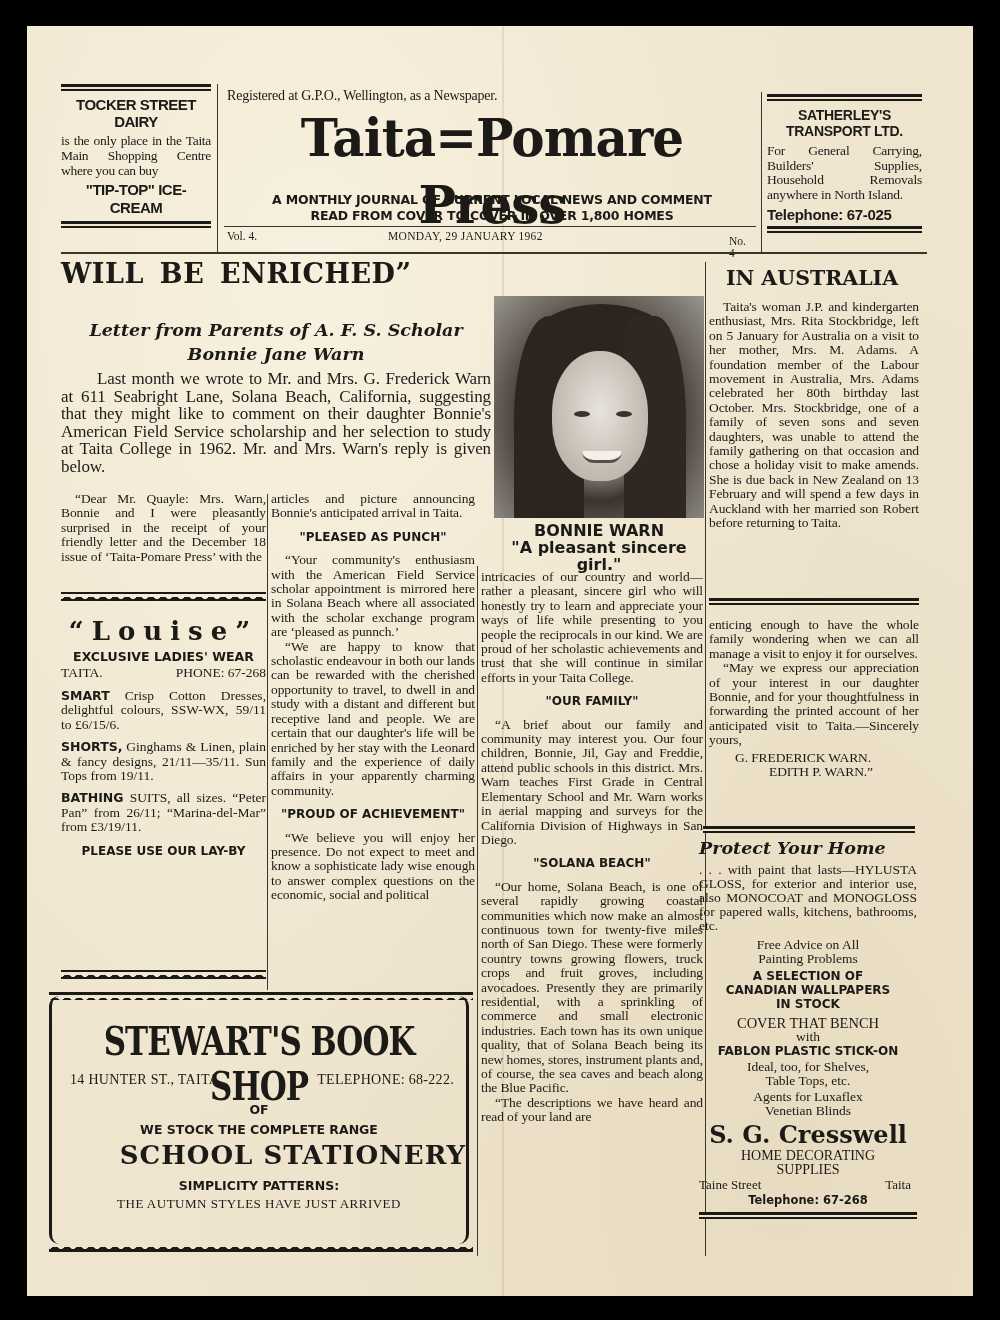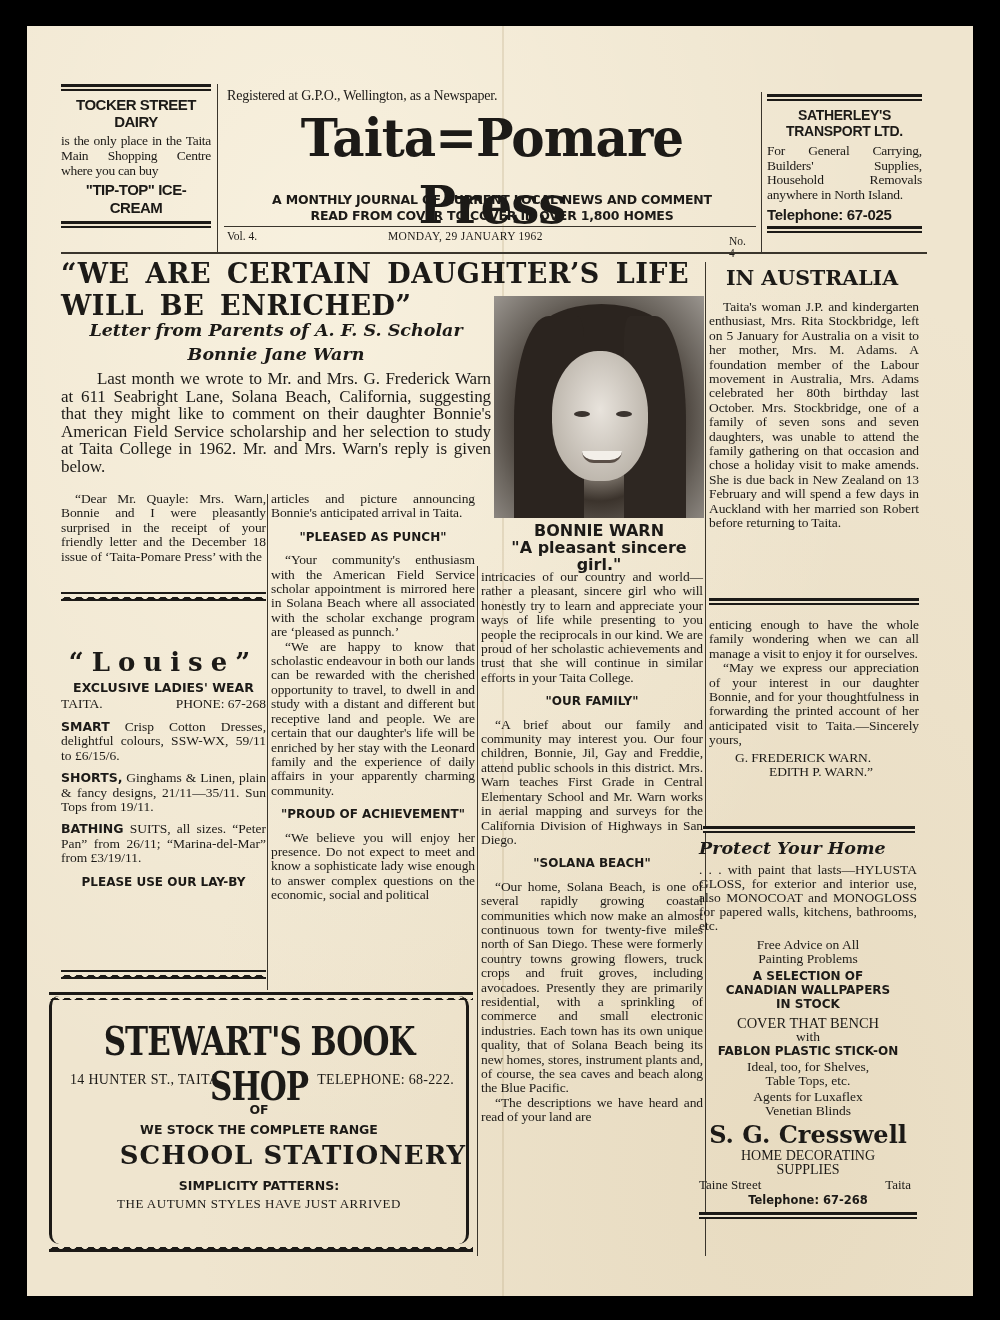--- a/index.html
+++ b/index.html
@@ -49,21 +49,21 @@
   .photo .face { position: absolute; left: 58px; top: 55px; width: 96px; height: 130px; border-radius: 48% 48% 45% 45%; background: radial-gradient(ellipse at 50% 45%, #e8e3dc, #b9b2a8 80%); }
   .photo .hairL { position: absolute; left: 20px; top: 20px; width: 70px; height: 210px; border-radius: 50% 10% 0 0; background: #2b241f; }
   .photo .hairR { position: absolute; left: 130px; top: 20px; width: 62px; height: 210px; border-radius: 10% 50% 0 0; background: #2e2722; }
   .photo .hairTop { position: absolute; left: 40px; top: 8px; width: 135px; height: 70px; border-radius: 50% 50% 20% 20%; background: #2b241f; }
   .photo .eye { position: absolute; top: 115px; width: 16px; height: 6px; border-radius: 50%; background: #3a332e; }
   .photo .smile { position: absolute; left: 88px; top: 155px; width: 40px; height: 12px; border-radius: 0 0 20px 20px; background: #f3efe9; border-bottom: 3px solid #5a4f47; }
   .caption { left: 467px; top: 496px; width: 210px; text-align: center; font-family: "DejaVu Sans", sans-serif; font-weight: bold; font-size: 16px; line-height: 17px; }
 
   .aus-title { left: 680px; top: 240px; width: 210px; text-align: center; font-family: "DejaVu Serif", serif; font-weight: bold; font-size: 20.5px; }
 
-  .louise { left: 34px; top: 590px; width: 200px; margin-top: 31px; }
+  .louise { left: 34px; top: 590px; width: 200px; }
   .louise .name { font-family: "DejaVu Serif", serif; font-weight: bold; font-size: 26px; letter-spacing: 8px; text-align: center; line-height: 30px; }
   .louise .sub { font-family: "DejaVu Sans", sans-serif; font-weight: bold; font-size: 12.5px; text-align: center; margin-top: 3px; }
   .louise .phone { font-size: 13.5px; margin-top: 1px; display: flex; justify-content: space-between; }
   .louise p { font-size: 13.5px; line-height: 14.4px; text-align: justify; margin-top: 8px; }
   .louise p b { font-family: "DejaVu Sans", sans-serif; font-size: 12.5px; }
   .louise .layby { font-family: "DejaVu Sans", sans-serif; font-weight: bold; font-size: 12px; text-align: center; margin-top: 9px; }
   .wavy2 { height: 7px; background:
     radial-gradient(circle at 6px 9px, transparent 4px, #1c1a17 4.5px, #1c1a17 6px, transparent 6.5px) 0 0/12px 7px repeat-x; }
 
   .stewart { left: 22px; top: 970px; width: 420px; height: 248px; border-left: 3px solid #1c1a17; border-right: 3px solid #1c1a17; border-radius: 10px; }
@@ -115,21 +115,20 @@
     <div class="rule-thick" style="margin-bottom:8px; margin-top:10px;"></div>
     <div class="t1">SATHERLEY'S TRANSPORT LTD.</div>
     <div class="body">For General Carrying, Builders' Supplies, Household Removals anywhere in North Island.</div>
     <div class="tel">Telephone: 67-025</div>
     <div class="rule-thick" style="margin-top:3px;"></div>
   </div>
 
   <div class="hline" style="left:34px; top:226px; width:866px; height:2px;"></div>
 
   <div class="abs headline">
-    <div>“WE ARE CERTAIN DAUGHTER’S LIFE</div>
     <div>WILL BE ENRICHED”</div>
   </div>
   <div class="abs subhead">
     <div>Letter from Parents of A. F. S. Scholar</div>
     <div>Bonnie Jane Warn</div>
   </div>
   <div class="abs intro">Last month we wrote to Mr. and Mrs. G. Frederick Warn at 611 Seabright Lane, Solana Beach, California, suggesting that they might like to comment on their daughter Bonnie's American Field Service scholarship and her selection to study at Taita College in 1962. Mr. and Mrs. Warn's reply is given below.</div>
 
   <div class="abs photo">
     <div class="hairTop"></div>

